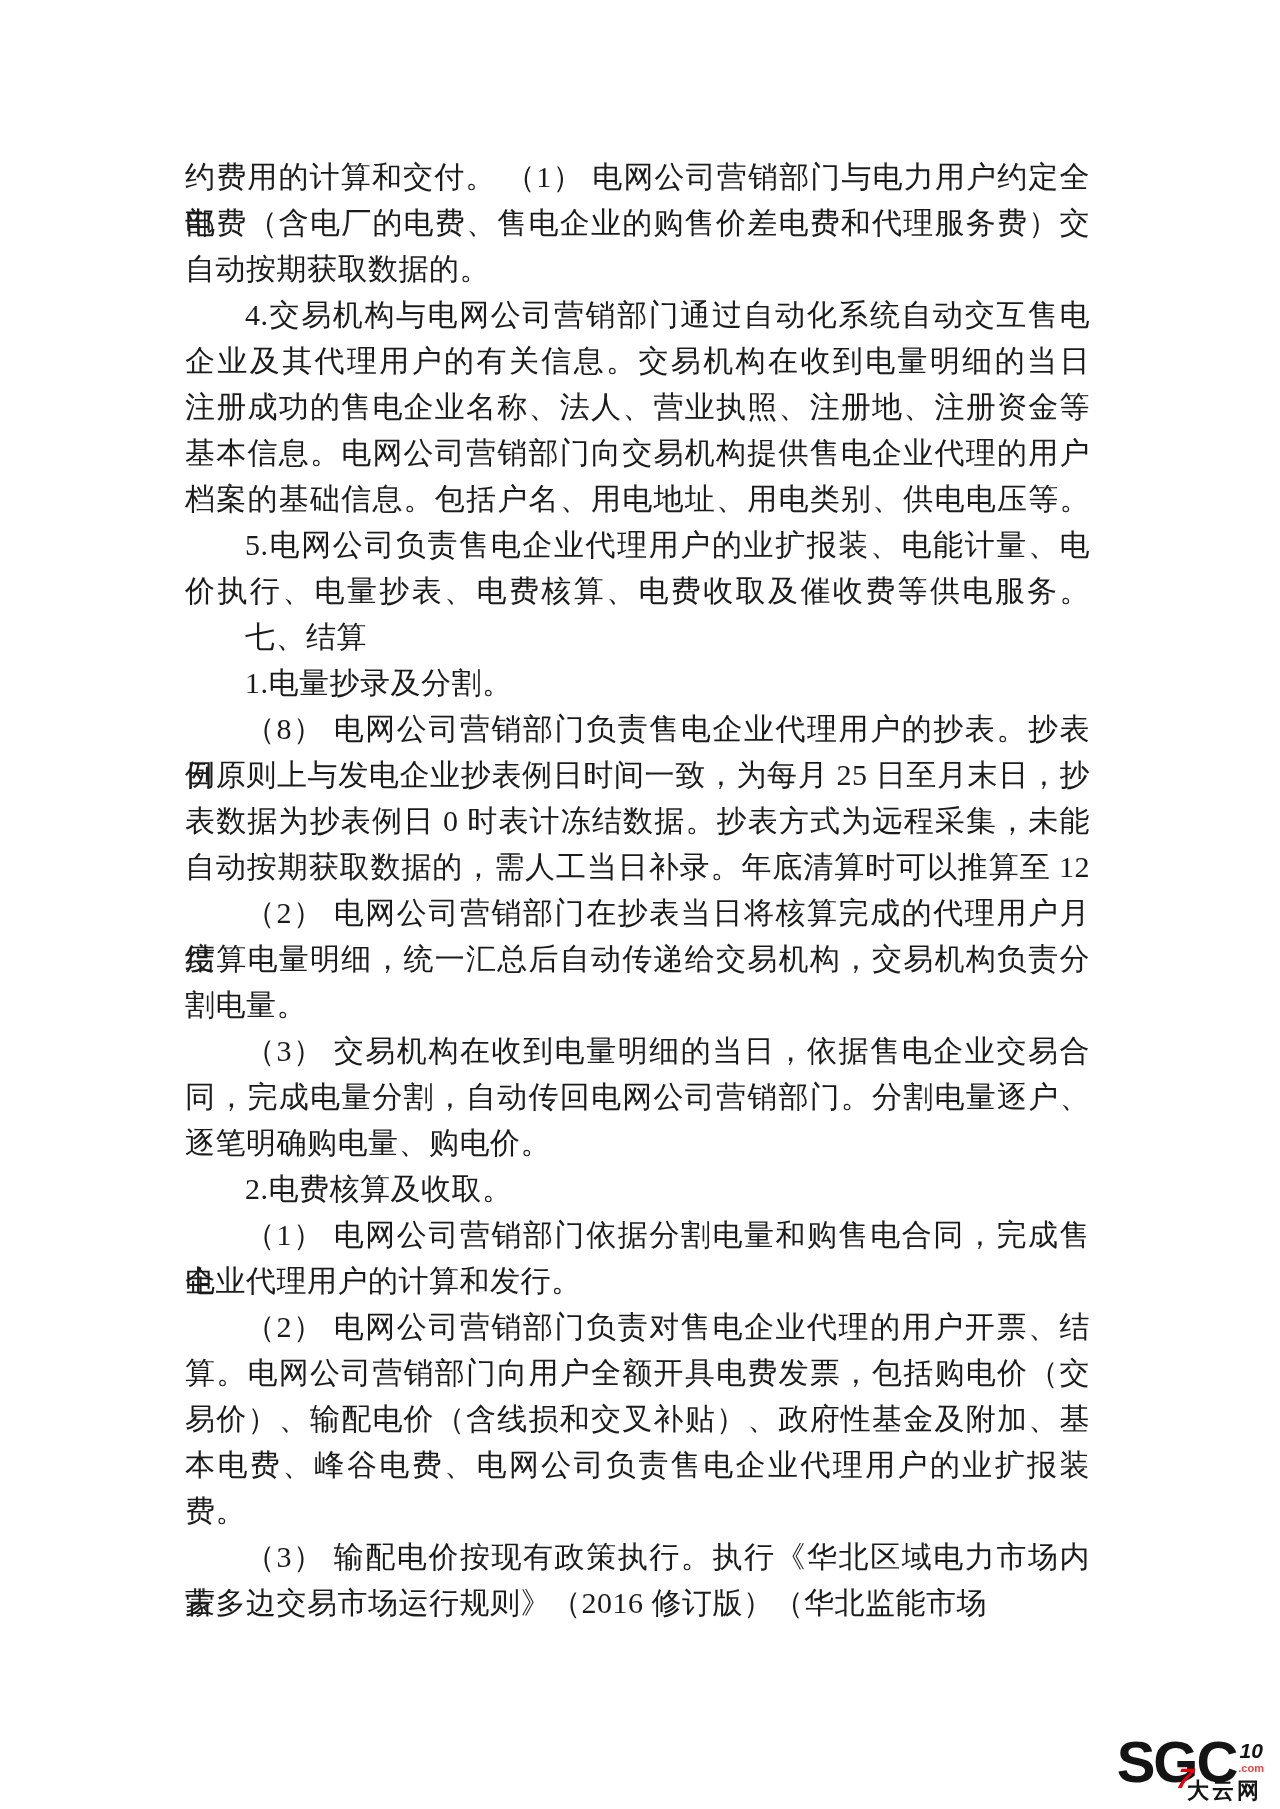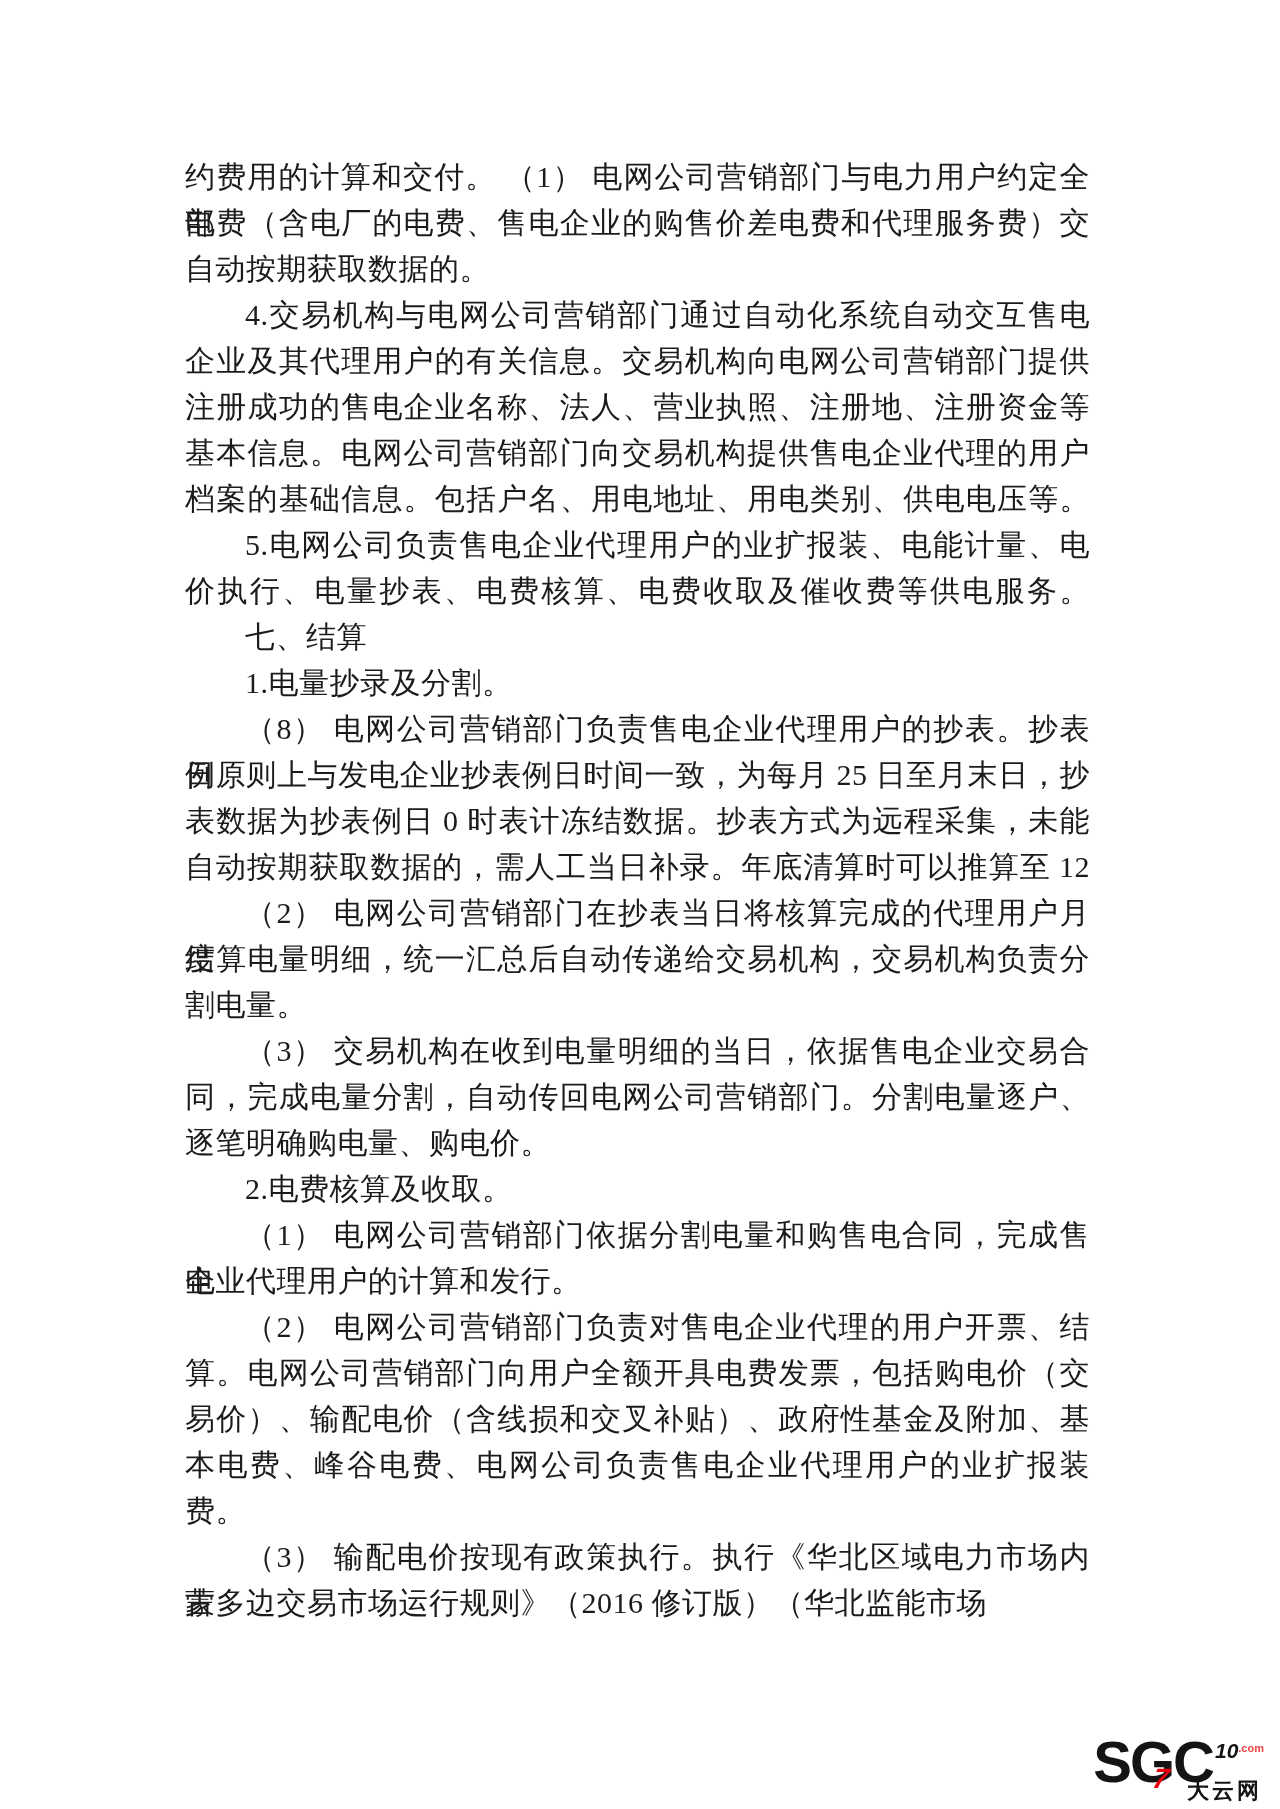--- a/index.html
+++ b/index.html
@@ -70,22 +70,22 @@
     bottom: -12px;
     font-family: "Liberation Sans", sans-serif;
     font-style: italic;
     font-weight: 900;
     font-size: 28px;
     color: #e8000d;
     transform: skewX(-10deg);
   }
   .wm-side {
     display: inline-flex;
-    flex-direction: row;
-    align-items: flex-start;
+    flex-direction: column;
+    align-items: center;
     margin-left: 2px;
   }
   .wm-sup {
     font-family: "Liberation Sans", sans-serif;
     font-style: italic;
     font-weight: 900;
     font-size: 21px;
     line-height: 20px;
     color: #141414;
   }
@@ -110,21 +110,21 @@
 </head>
 <body>
 
 <div class="page">
 
   <div class="doc-body">
       <div class="line just">约费用的计算和交付。 （1） 电网公司营销部门与电力用户约定全部</div>
       <div class="line just">电费（含电厂的电费、售电企业的购售价差电费和代理服务费）交</div>
       <div class="line">自动按期获取数据的。</div>
       <div class="line indent just">4.交易机构与电网公司营销部门通过自动化系统自动交互售电</div>
-      <div class="line just">企业及其代理用户的有关信息。交易机构向电网公司营销部门提供</div>
+      <div class="line just">企业及其代理用户的有关信息。交易机构在收到电量明细的当日</div>
       <div class="line just">注册成功的售电企业名称、法人、营业执照、注册地、注册资金等</div>
       <div class="line just">基本信息。电网公司营销部门向交易机构提供售电企业代理的用户</div>
       <div class="line just">档案的基础信息。包括户名、用电地址、用电类别、供电电压等。</div>
       <div class="line indent just">5.电网公司负责售电企业代理用户的业扩报装、电能计量、电</div>
       <div class="line just">价执行、电量抄表、电费核算、电费收取及催收费等供电服务。</div>
       <div class="line indent">七、结算</div>
       <div class="line indent">1.电量抄录及分割。</div>
       <div class="line indent just">（8） 电网公司营销部门负责售电企业代理用户的抄表。抄表例</div>
       <div class="line just">日原则上与发电企业抄表例日时间一致，为每月 25 日至月末日，抄</div>
       <div class="line just">表数据为抄表例日 0 时表计冻结数据。抄表方式为远程采集，未能</div>

